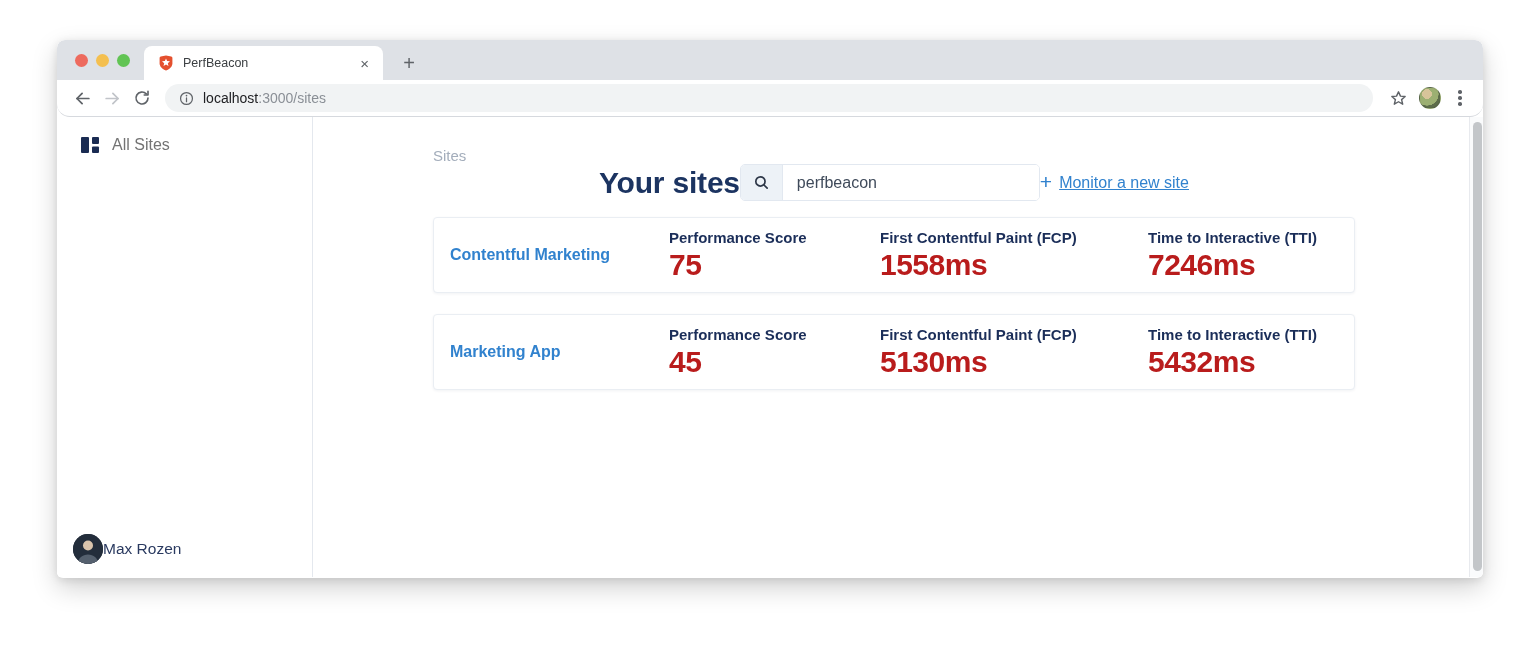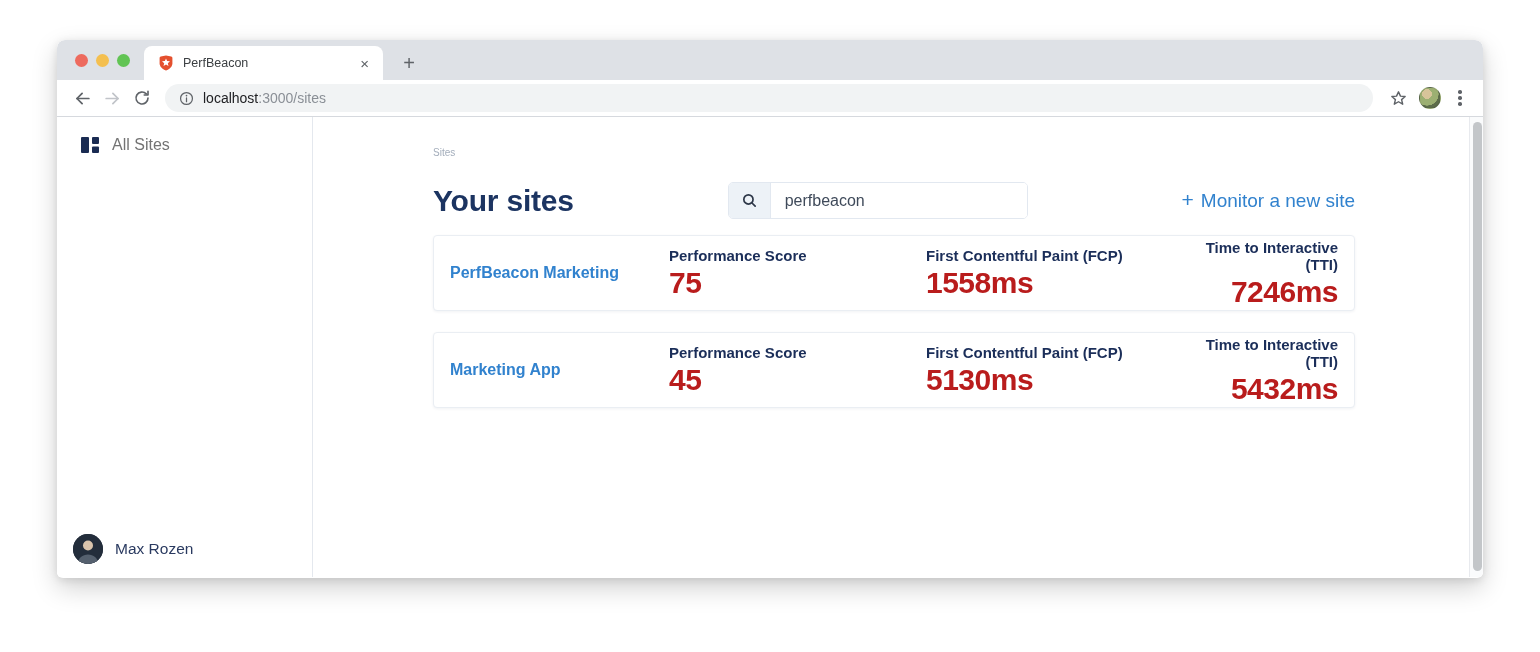--- a/index.html
+++ b/index.html
@@ -35,21 +35,21 @@
   .tab-close { font-size: 15px; color: #5f6368; padding: 0 4px; line-height: 1; }
   .newtab {
     margin-left: 12px; align-self: flex-end; height: 34px; width: 28px;
     display: flex; align-items: center; justify-content: center;
     font-size: 20px; color: #5f6368; font-weight: 400;
   }
 
   
   .toolbar {
     height: 37px; background: #ffffff; display: flex; align-items: center;
-    padding: 0 10px 0 10px; border-bottom: 1px solid #d6d9de;
+    padding: 0 10px 0 10px; border-bottom: 1px solid #d6d9de; border-radius: 13px;
   }
   .nav-icon { width: 30px; height: 30px; display: inline-flex; align-items: center; justify-content: center; flex: 0 0 auto; }
   .nav-icon svg { display: block; }
   .urlbar {
     flex: 1; height: 28px; margin: 0 10px 0 8px; background: #f1f3f4;
     border-radius: 14px; display: flex; align-items: center; padding: 0 14px; gap: 9px;
     min-width: 0;
   }
   .url { font-size: 14px; white-space: nowrap; }
   .url .host { color: #202124; }
@@ -62,58 +62,58 @@
   .kebab { width: 26px; height: 26px; display: flex; flex-direction: column; align-items: center; justify-content: center; gap: 2.5px; }
   .kebab i { width: 3.5px; height: 3.5px; border-radius: 50%; background: #5f6368; }
 
   
   .content { display: flex; height: 460px; background: #ffffff; position: relative; }
 
   .sidebar { width: 256px; flex: 0 0 256px; border-right: 1px solid #e4e8ee; position: relative; background: #ffffff; }
   .side-item { display: flex; align-items: center; gap: 12px; padding: 18px 0 0 23px; cursor: pointer; }
   .side-item .label { font-size: 16px; color: #737373; }
   .side-icon { width: 20px; height: 20px; display: inline-flex; }
-  .side-user { position: absolute; left: 16px; bottom: 13px; display: flex; align-items: center; gap: 12px; cursor: pointer; }
+  .side-user { position: absolute; left: 16px; bottom: 13px; display: flex; align-items: center; cursor: pointer; }
   .user-avatar {
     width: 30px; height: 30px; border-radius: 50%; overflow: hidden; display: inline-flex;
     background: #242e3c;
   }
   .user-name { font-size: 15.5px; color: #2a3a60; }
 
   .main { flex: 1; position: relative; min-width: 0; }
   .container { width: 922px; margin-left: 120px; }
-  .breadcrumb { padding-top: 30px; font-size: 10px; color: #a3adbb; }
-
-  .header-row { margin-top: 24px; display: flex; align-items: center; justify-content: space-between; }
+  .breadcrumb { padding-top: 30px; font-size: 15px; color: #a3adbb; }
+
+  .header-row { display: flex; align-items: center; justify-content: center; }
   .page-title { font-size: 30px; font-weight: 600; color: #1c3461; letter-spacing: -0.2px; }
 
   .search { display: flex; height: 37px; border: 1px solid #e2e8f0; border-radius: 5px; overflow: hidden; background: #fff; }
   .search-addon { width: 42px; background: #edf2f7; border-right: 1px solid #e2e8f0; display: flex; align-items: center; justify-content: center; }
   .search-input {
     width: 256px; border: none; outline: none; padding: 0 14px;
     font-size: 16px; color: #3f4a5a; font-family: "Liberation Sans", "DejaVu Sans", sans-serif; background: #fff;
   }
 
   .monitor { display: flex; align-items: center; gap: 7px; color: #3182ce; text-decoration: none; cursor: pointer; }
   .monitor .plus { font-size: 21px; line-height: 1; font-weight: 400; margin-top: -2px; }
-  .monitor .m-text { font-size: 19px; }
+  .monitor .m-text { font-size: 16px; text-decoration: underline; }
 
   .cards { margin-top: 16px; }
   .card {
     display: flex; align-items: center; height: 76px; background: #ffffff;
     border: 1px solid #eaeef3; border-radius: 4px; padding: 0 16px;
     box-shadow: 0 1px 3px rgba(20,30,60,.06); margin-bottom: 21px;
   }
   .site-name { flex: 0 0 219px; font-size: 16px; font-weight: 700; color: #3182ce; text-decoration: none; cursor: pointer; }
   .metric { display: flex; flex-direction: column; justify-content: center; gap: 3px; }
   .metric .m-label { font-size: 15px; font-weight: 700; color: #1b2e59; }
   .metric .m-value { font-size: 30px; font-weight: 700; color: #b91c1c; letter-spacing: -0.5px; line-height: 1.05; }
   .metric.col-ps  { flex: 0 0 211px; }
-  .metric.col-fcp { flex: 0 0 268px; margin-left: 46px; }
-  .metric.col-tti { flex: 1; text-align: right; }
+  .metric.col-fcp { flex: 0 0 268px; }
+  .metric.col-tti { flex: 1; }
 
   
   .scrollbar {
     position: absolute; top: 0; right: 0; bottom: 0; width: 14px;
     background: #fafbfc; border-left: 1px solid #e8eaee;
   }
   .scrollbar .thumb {
     position: absolute; left: 2.5px; top: 5px; bottom: 6px; width: 9px;
     background: #c3c6c9; border-radius: 5px;
   }
@@ -230,21 +230,21 @@
 
             <a class="monitor">
               <span class="plus">+</span>
               <span class="m-text">Monitor a new site</span>
             </a>
           </div>
 
           <div class="cards">
 
             <div class="card">
-              <a class="site-name">PerfBeacon Marketing</a>
+              <a class="site-name">Contentful Marketing</a>
               <div class="metric col-ps">
                 <div class="m-label">Performance Score</div>
                 <div class="m-value">75</div>
               </div>
               <div class="metric col-fcp">
                 <div class="m-label">First Contentful Paint (FCP)</div>
                 <div class="m-value">1558ms</div>
               </div>
               <div class="metric col-tti">
                 <div class="m-label">Time to Interactive (TTI)</div>

